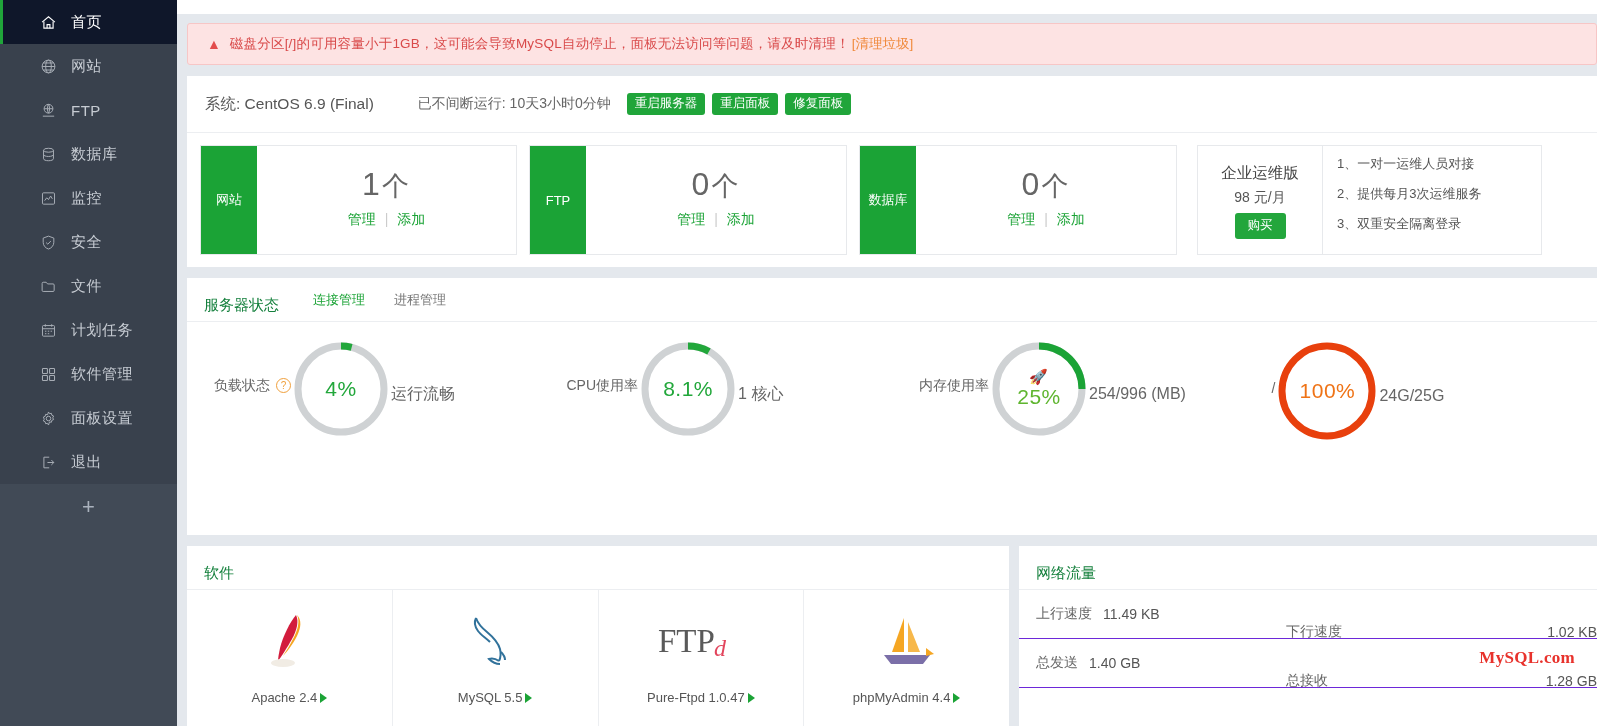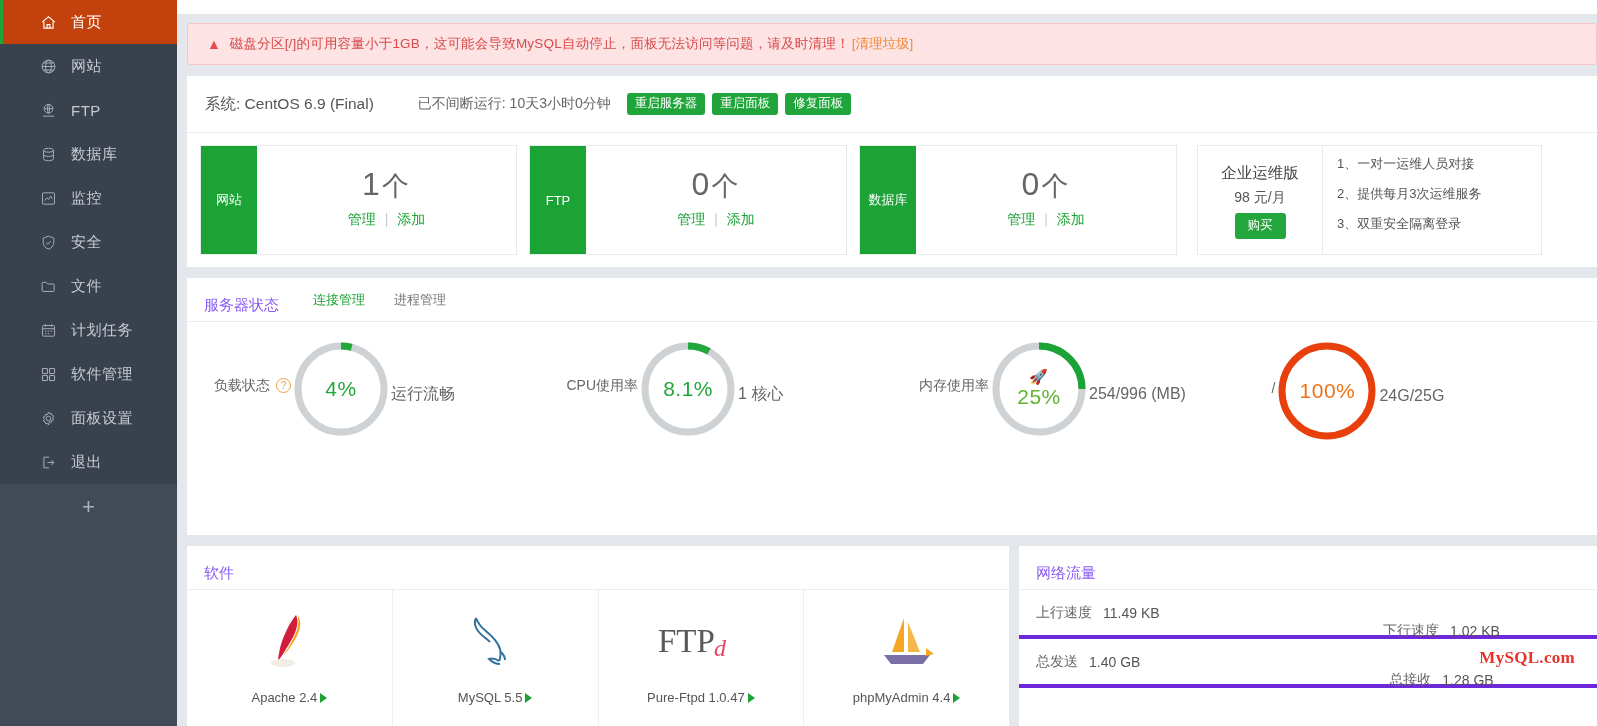--- a/index.html
+++ b/index.html
@@ -25,21 +25,21 @@
     display: flex; align-items: center;
     padding-left: 34px;
     color: #c6cbd2;
     font-size: 15px;
     border-left: 3px solid transparent;
     cursor: pointer;
     position: relative;
     user-select: none;
   }
   .menu-item.active {
-    background: #c2410c;
+    background: #0f172a;
     border-left-color: #20a53a;
     color: #ffffff;
   }
   .menu-item .mi-icon {
     width: 22px; height: 22px;
     margin-right: 12px;
     display: inline-flex; align-items: center; justify-content: center;
     opacity: .78;
   }
   .menu-item .mi-icon svg { width: 17px; height: 17px; display:block; }
@@ -155,21 +155,21 @@
   .promo-right li {
     list-style: none; font-size: 13px; color: #555; line-height: 1; margin-bottom: 17px;
   }
 
   
   .status-card { margin: 11px 0 0 10px; background: #fff; }
   .card-head {
     height: 44px; display: flex; align-items: center;
     padding-left: 17px; border-bottom: 1px solid #eceef1;
   }
-  .card-head .ch-title { font-size: 15px; color: #8b5cf6; margin-right: 34px; margin-top: 12px; }
+  .card-head .ch-title { font-size: 15px; color: #15803d; margin-right: 34px; margin-top: 12px; }
   .card-head .ch-link { font-size: 13px; color: #1ba336; margin-right: 29px; cursor: pointer; }
   .card-head .ch-link.grey { color: #777; }
 
   .gauges { display: flex; height: 213px; align-items: flex-start; padding-top: 17px; }
   .gauge-col { flex: 1; display: flex; flex-direction: row; align-items: center; padding-left: 27px; }
   .gauge-title { font-size: 14px; color: #666; margin-bottom: 7px; display: flex; align-items: center; }
   .qmark {
     display: inline-flex; align-items: center; justify-content: center;
     width: 15px; height: 15px; border: 1px solid #f0a03c; border-radius: 50%;
     color: #f0a03c; font-size: 10px; margin-left: 6px; cursor: pointer;
@@ -203,27 +203,27 @@
   .soft-name { font-size: 13px; color: #555; margin-top: 14px; display: flex; align-items: center; }
   .play-tri {
     width: 0; height: 0; margin-left: 3px;
     border-left: 7px solid #1ba336;
     border-top: 5px solid transparent;
     border-bottom: 5px solid transparent;
     cursor: pointer;
   }
   .net-row {
     height: 49px; display: flex; align-items: center;
-    border-bottom: 4px solid #6d28d9;
+    border-bottom: 1px solid #6d28d9;
     padding: 0 0 0 17px;
     font-size: 14px; color: #555;
   }
   .net-left, .net-right { display: flex; align-items: center; }
   .net-left { width: 250px; }
-  .net-right { flex: 1; justify-content: center; padding-right: 0; margin-top: 36px; }
+  .net-right { flex: 1; justify-content: space-between; padding-right: 0; margin-top: 36px; }
   .net-label { color: #666; margin-right: 11px; }
   .net-val { color: #555; }
 
   .watermark {
     position: absolute;
     right: 22px; top: 648px;
     color: #e8322c;
     font-family: "Liberation Serif", "DejaVu Serif", serif;
     font-size: 17px;
     font-weight: 600;

